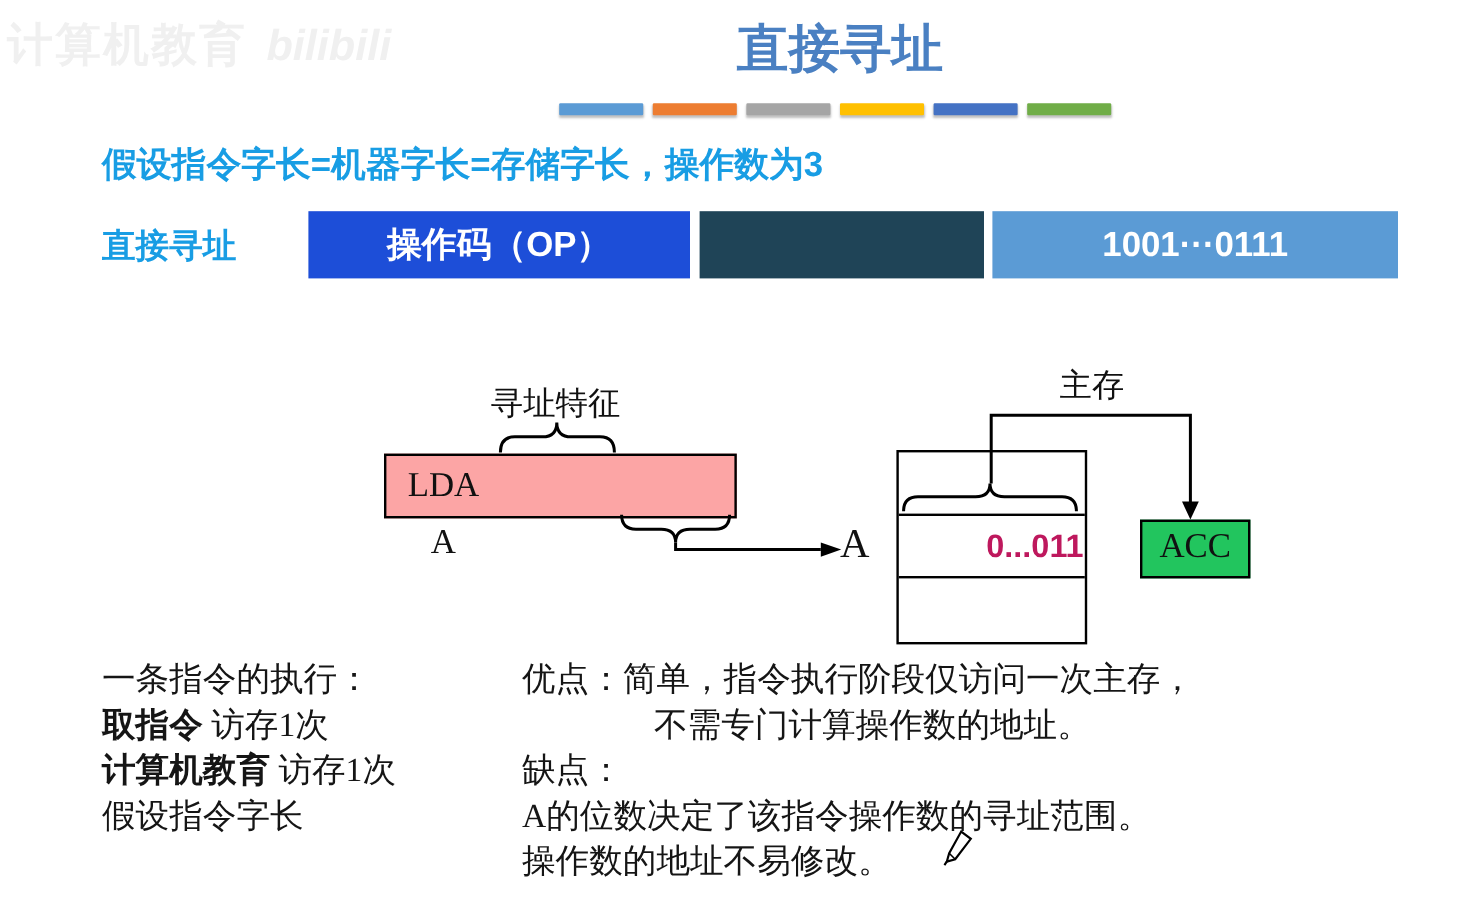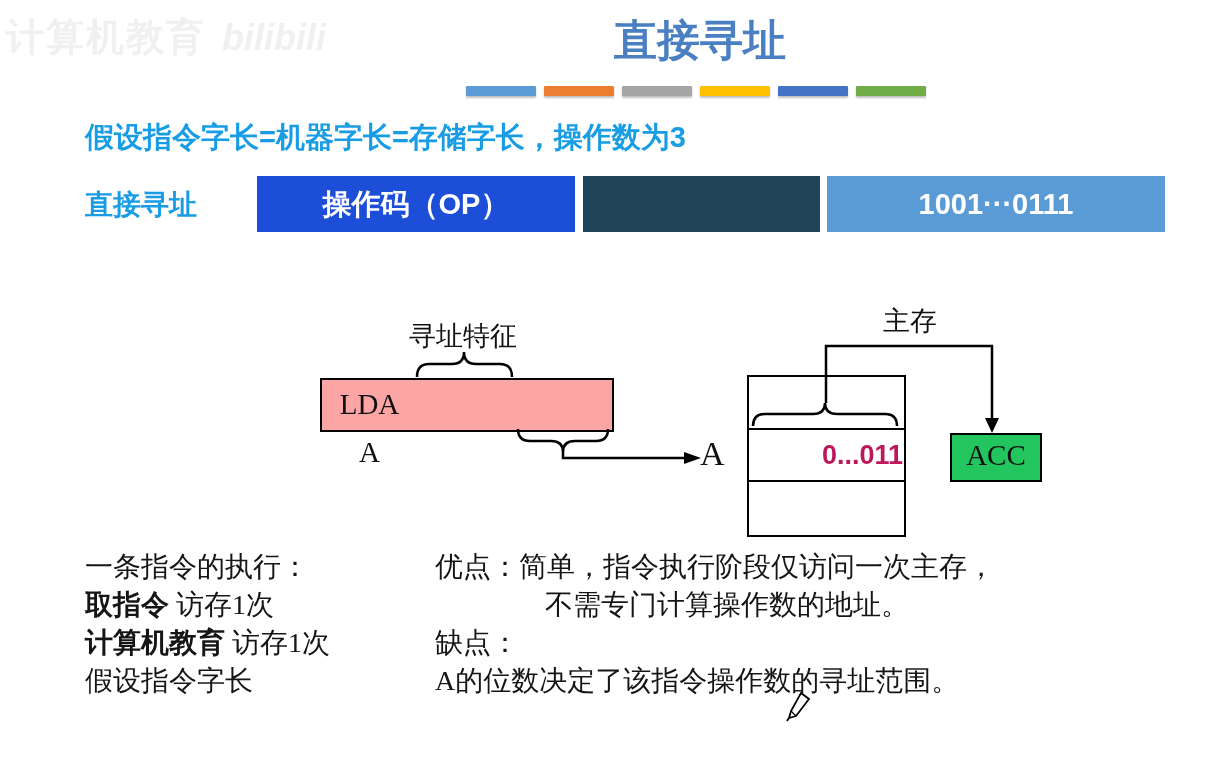--- a/index.html
+++ b/index.html
@@ -127,20 +127,21 @@
     <div><span class="b">取指令</span><span> 访存1次</span></div>
     <div><span class="b">计算机教育</span><span> 访存1次</span></div>
     <div><span class="b"></span><span>假设指令字长</span></div>
   </div>
 
   <div class="abs notes notes-right">
     <div>优点：简单，指令执行阶段仅访问一次主存，</div>
     <div class="indent">不需专门计算操作数的地址。</div>
     <div>缺点：</div>
     <div>A的位数决定了该指令操作数的寻址范围。</div>
+    <div>操作数的地址不易修改。</div>
   </div>
 
   <svg class="abs pen" width="26" height="32" viewBox="0 0 26 32">
     <path d="M15,3 L23,9 L10,26 L3,28 L5,21 Z" fill="#fff" stroke="#000" stroke-width="1.8"></path>
     <path d="M5,21 L10,26" stroke="#000" stroke-width="1.3"></path>
     <path d="M3,28 L1,31" stroke="#000" stroke-width="1.8"></path>
   </svg>
 
 </div>
 

